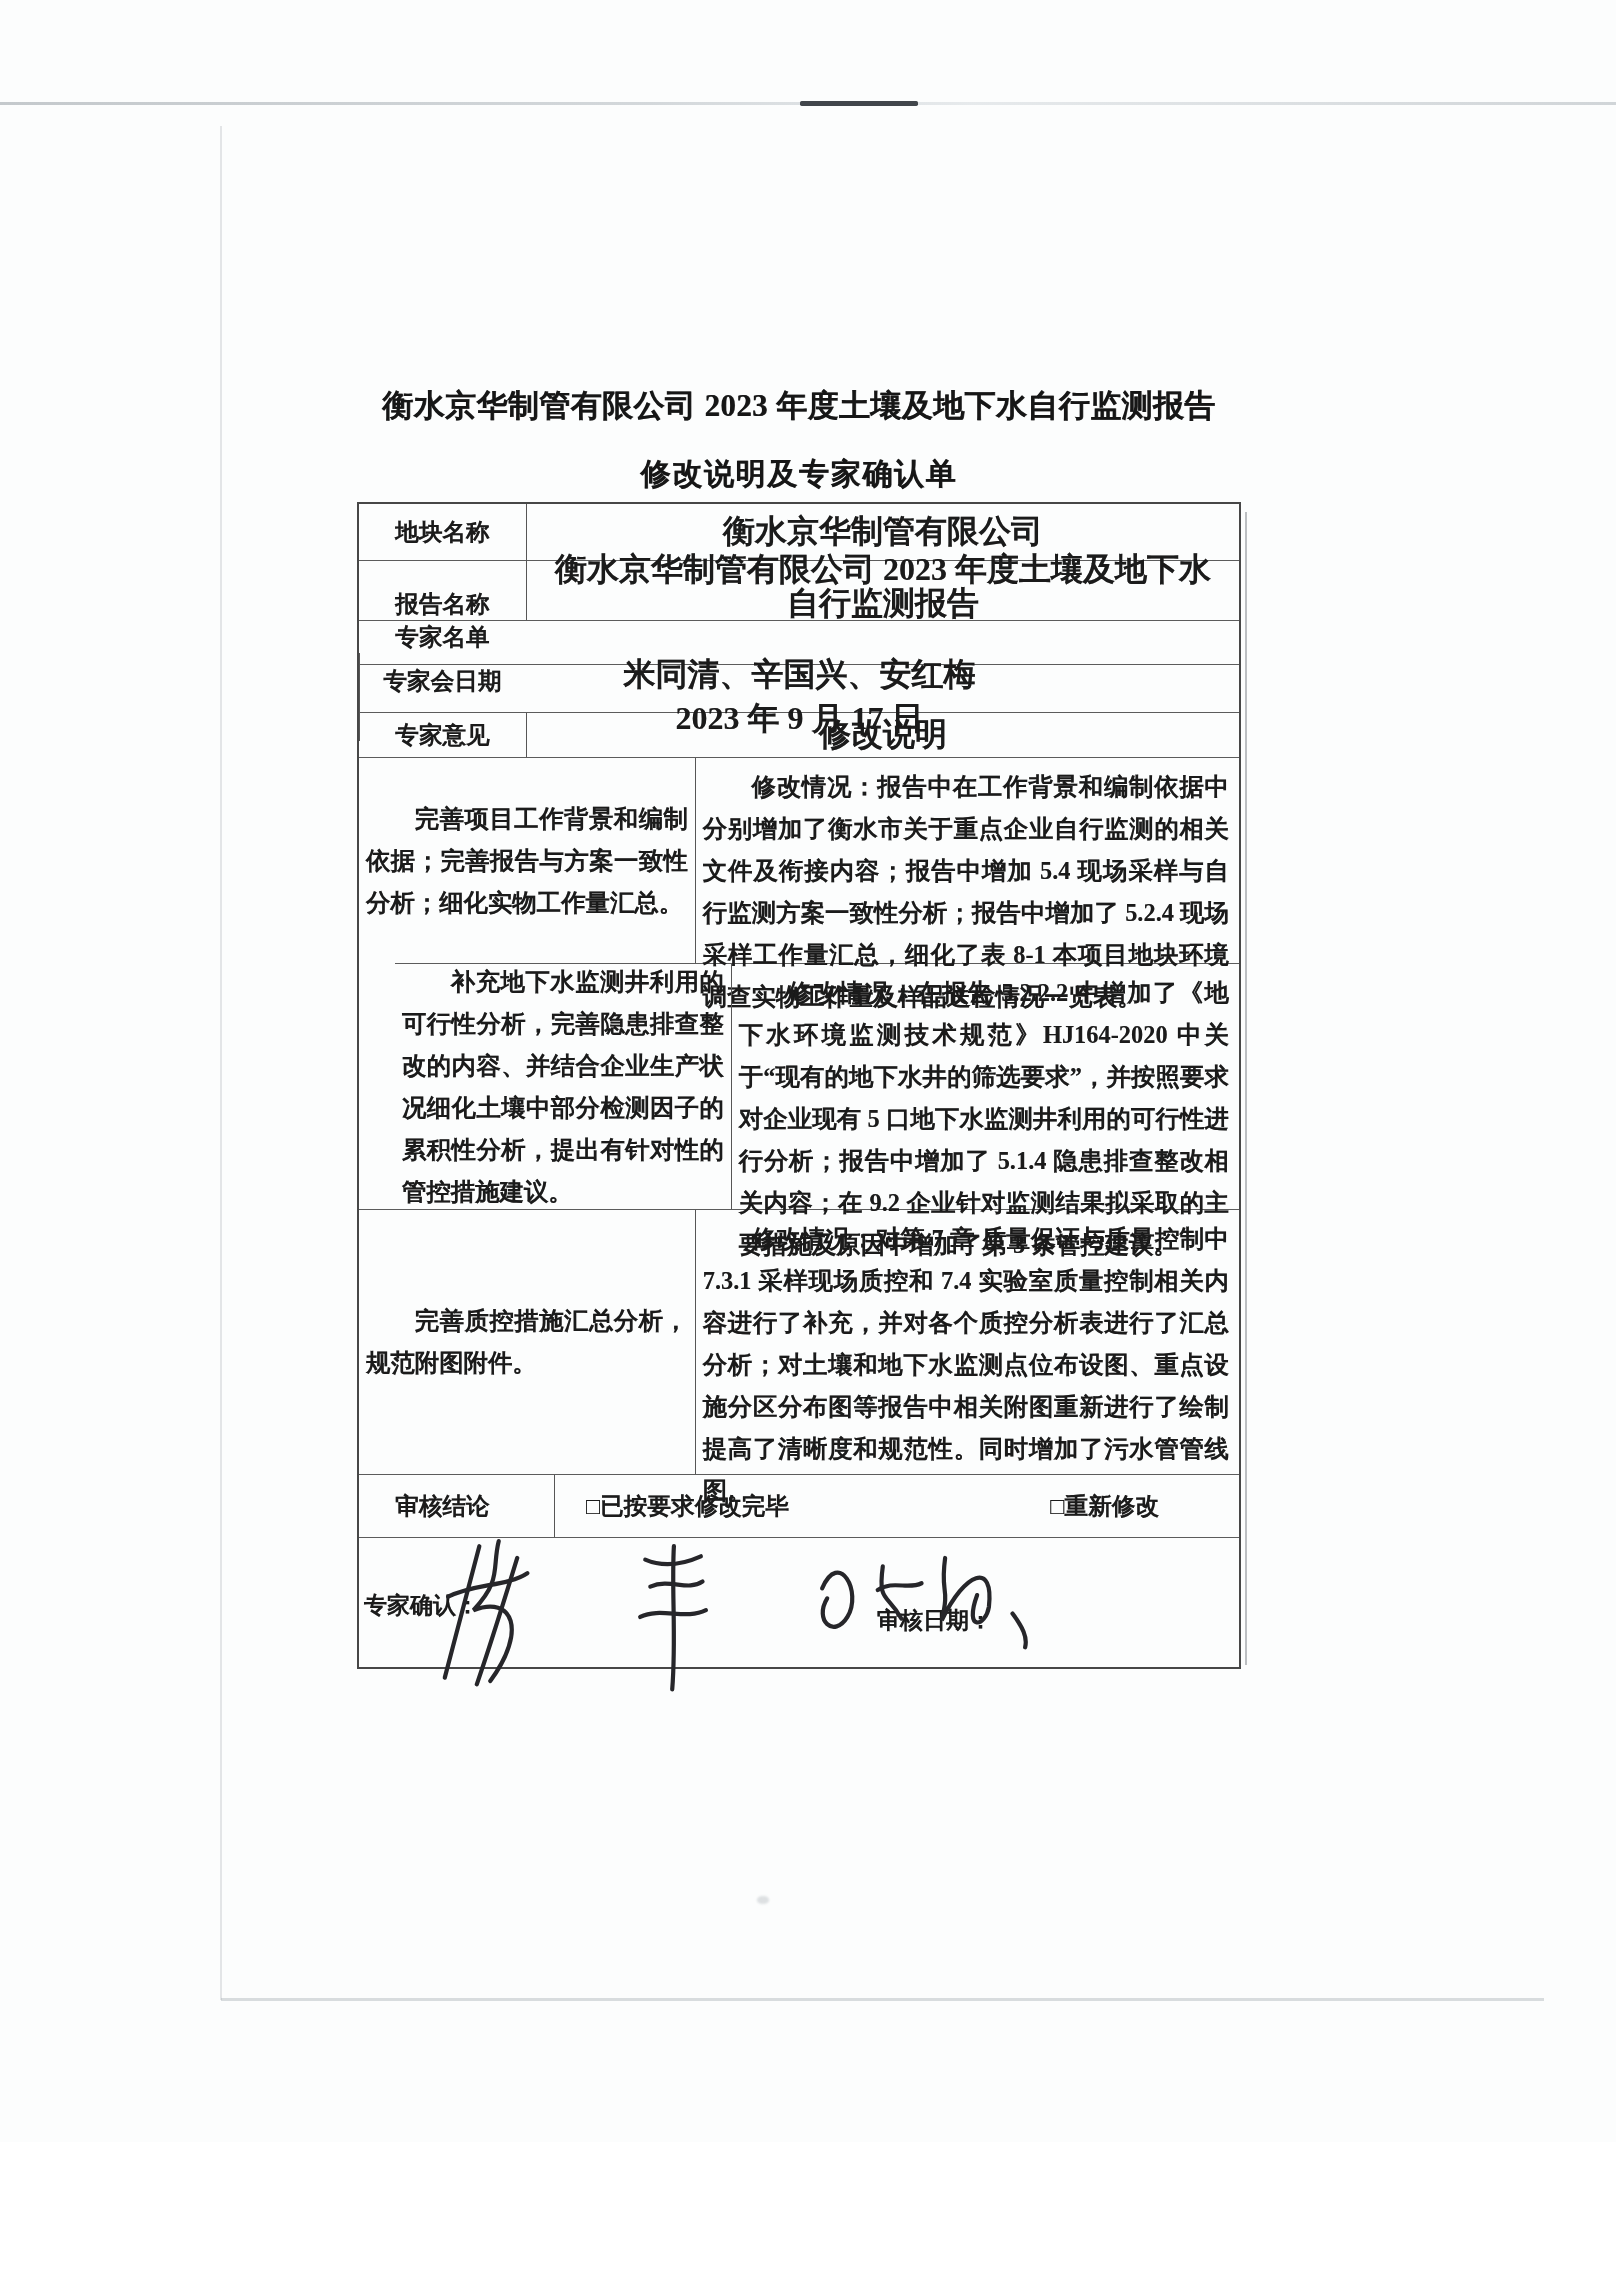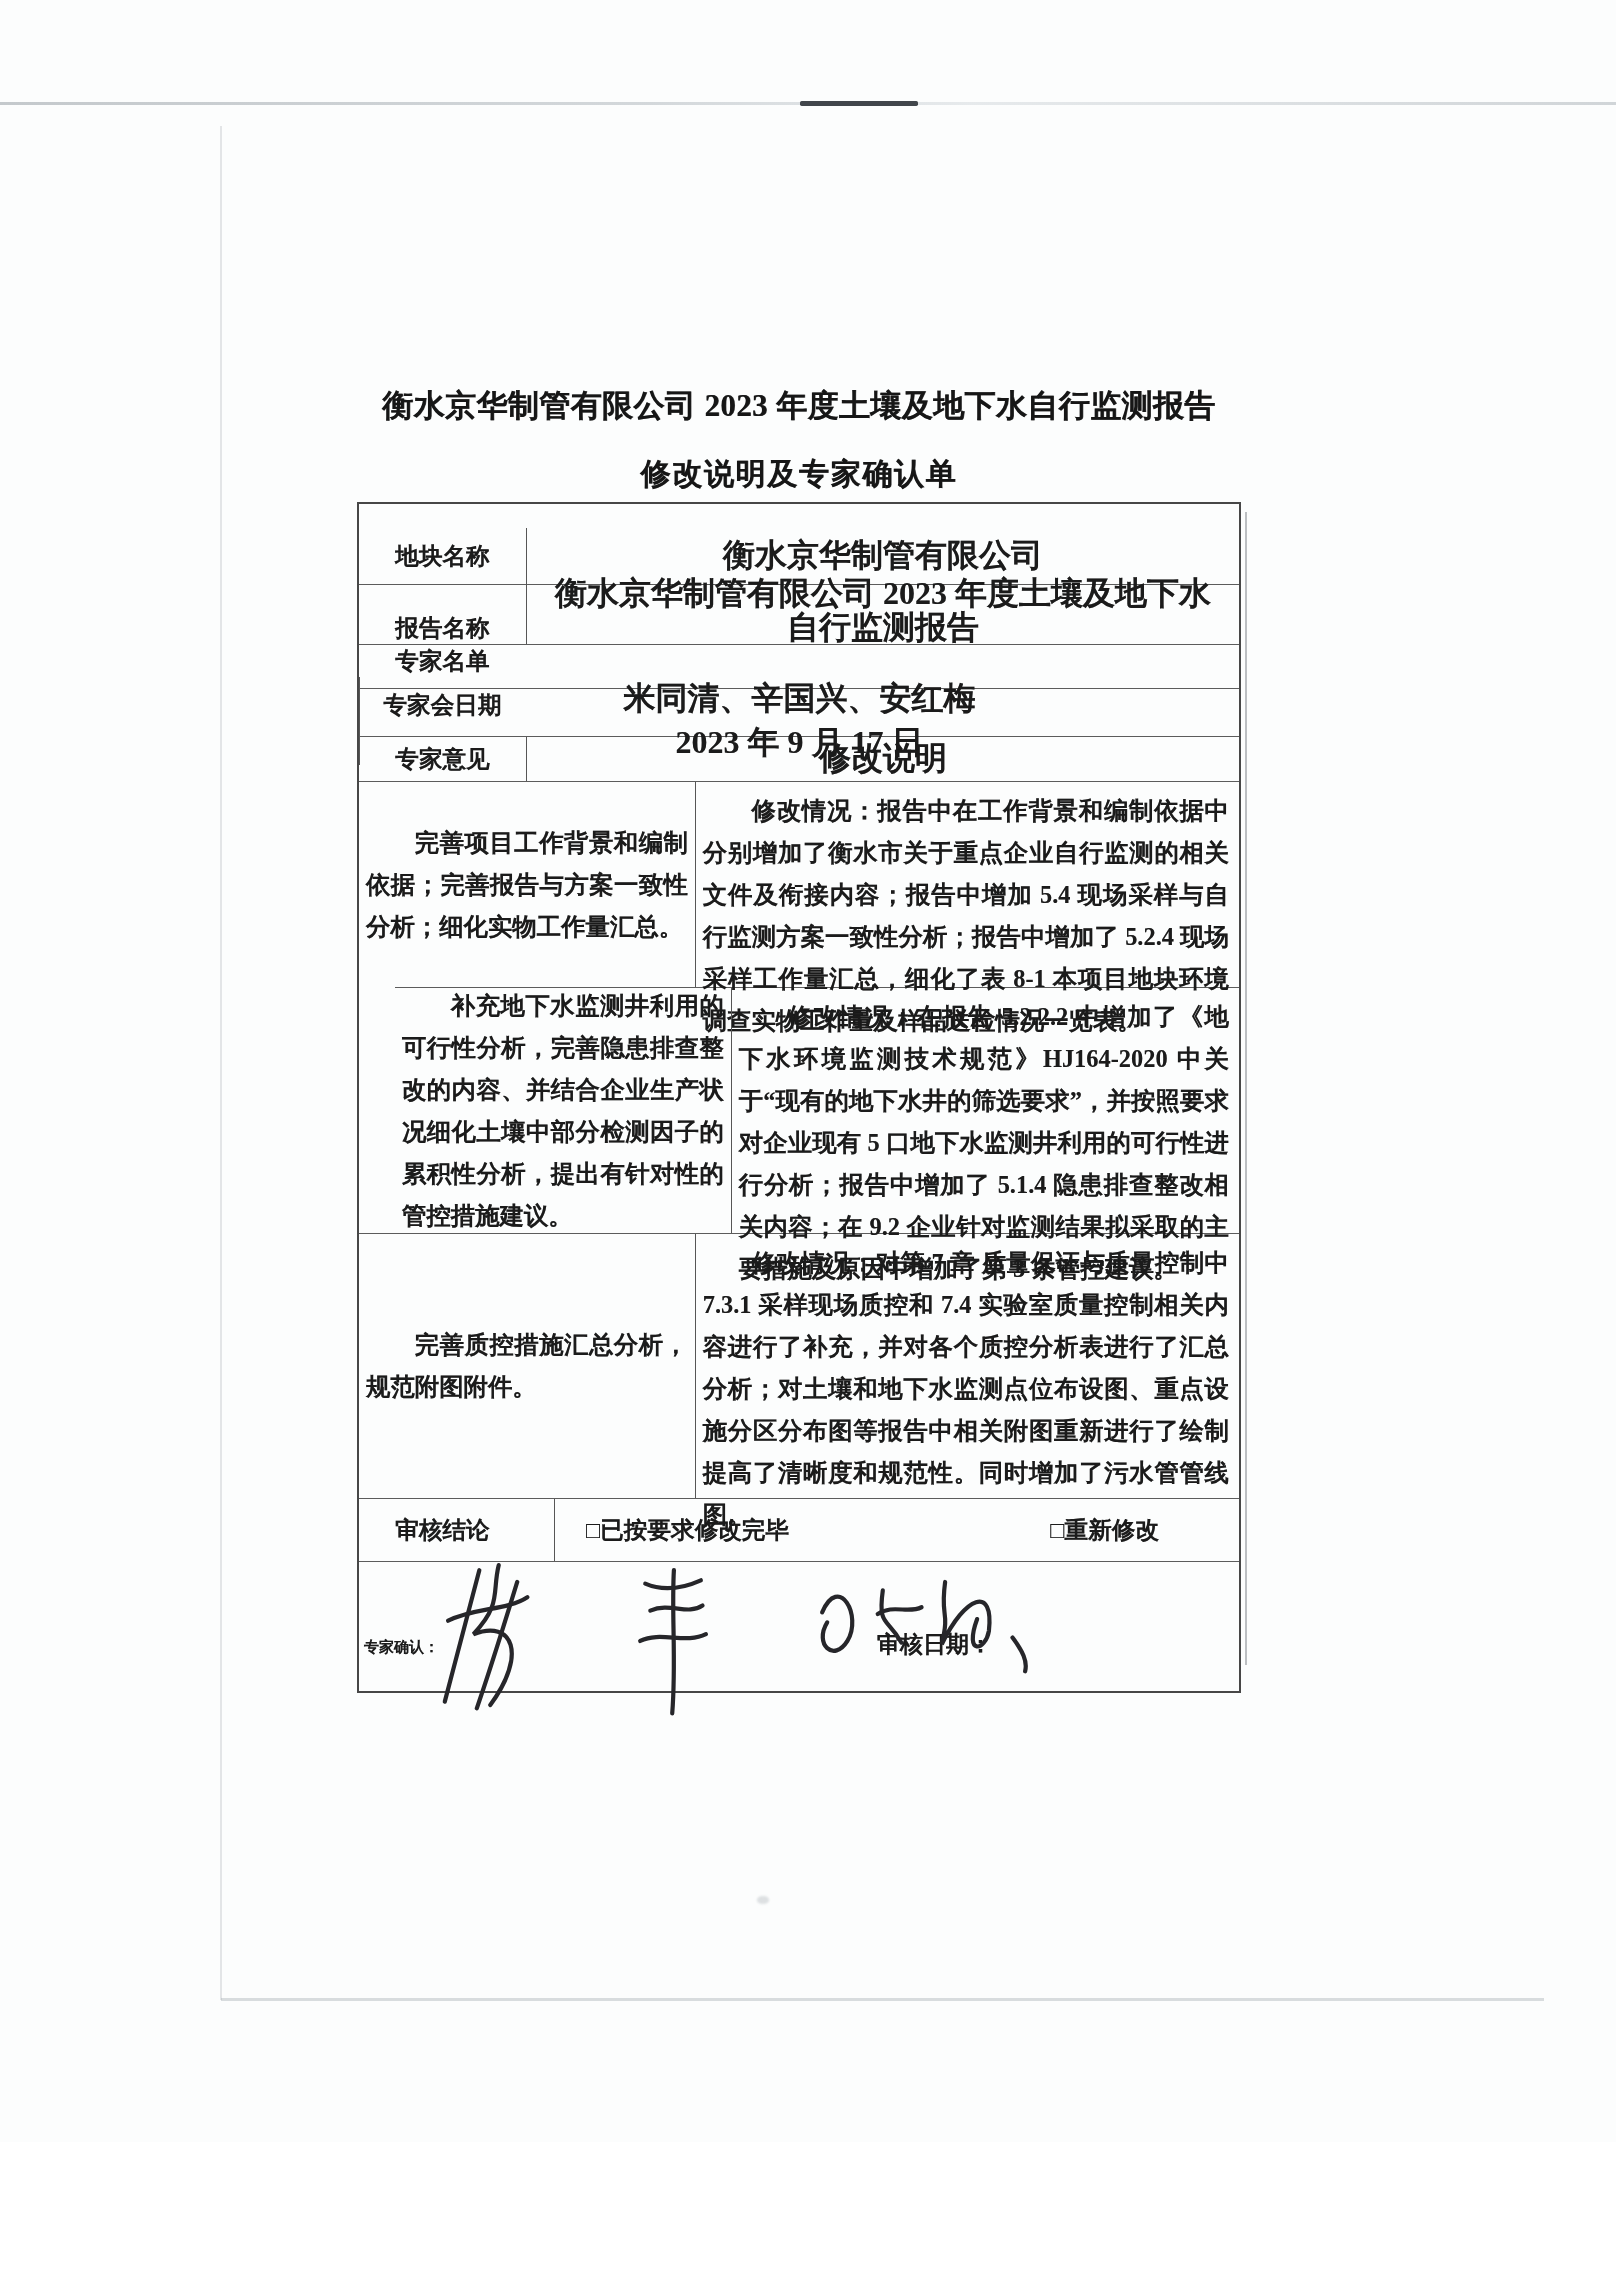--- a/index.html
+++ b/index.html
@@ -30,26 +30,26 @@
   .row:first-child{border-top:none;}
   .cell{box-sizing:border-box;}
   .lbl{width:167px;display:flex;align-items:center;justify-content:center;font-size:23.6px;flex:none;}
   .val{flex:1;border-left:1.7px solid #565656;display:flex;align-items:center;justify-content:center;
     font-size:32px;text-align:center;}
   .val .wrapv{max-width:657px;line-height:34px;}
   .wideL{width:336px;flex:none;display:flex;align-items:center;padding:0 7px;}
   .wideL p{margin:0;font-size:24.4px;line-height:42px;text-align:justify;text-indent:2em;}
   .wideR{flex:1;border-left:1.7px solid #565656;padding:8.4px 10px 5px 6.7px;}
   .wideR p{margin:0;font-size:24.4px;line-height:42px;text-align:justify;text-indent:2em;}
-  .r1{height:56px;margin-top:24px;} .r2{height:60px;align-items:flex-end;} .r3{height:44px;flex-direction:column;} .r4{height:48px;flex-direction:column;} .r5{height:45px;}
+  .r1{height:56px;} .r2{height:60px;align-items:flex-end;} .r3{height:44px;flex-direction:column;} .r4{height:48px;flex-direction:column;} .r5{height:45px;}
   .r6{height:206px;} .r7{height:246px;margin-left:36px;} .r8{height:265px;} .r9{height:63px;} .r10{height:130px;}
   .chk{flex:1;border-left:1.7px solid #565656;display:flex;align-items:center;justify-content:space-between;
     font-size:23.6px;padding-left:31px;padding-right:80px;margin-left:28px;}
   .signrow{position:relative;flex:1;}
-  .confirm-label{position:absolute;left:5px;top:76px;font-size:15px;}
+  .confirm-label{position:absolute;left:5px;top:52px;font-size:23px;}
   .date-label{position:absolute;left:518px;top:67px;font-size:23px;}
   .sigsvg{position:absolute;left:74px;top:-1.7px;overflow:visible;}
 </style>
 </head>
 <body>
 
 <div class="page">
 
   <div class="scan-topline"></div>
   <div class="scan-topdash"></div>

